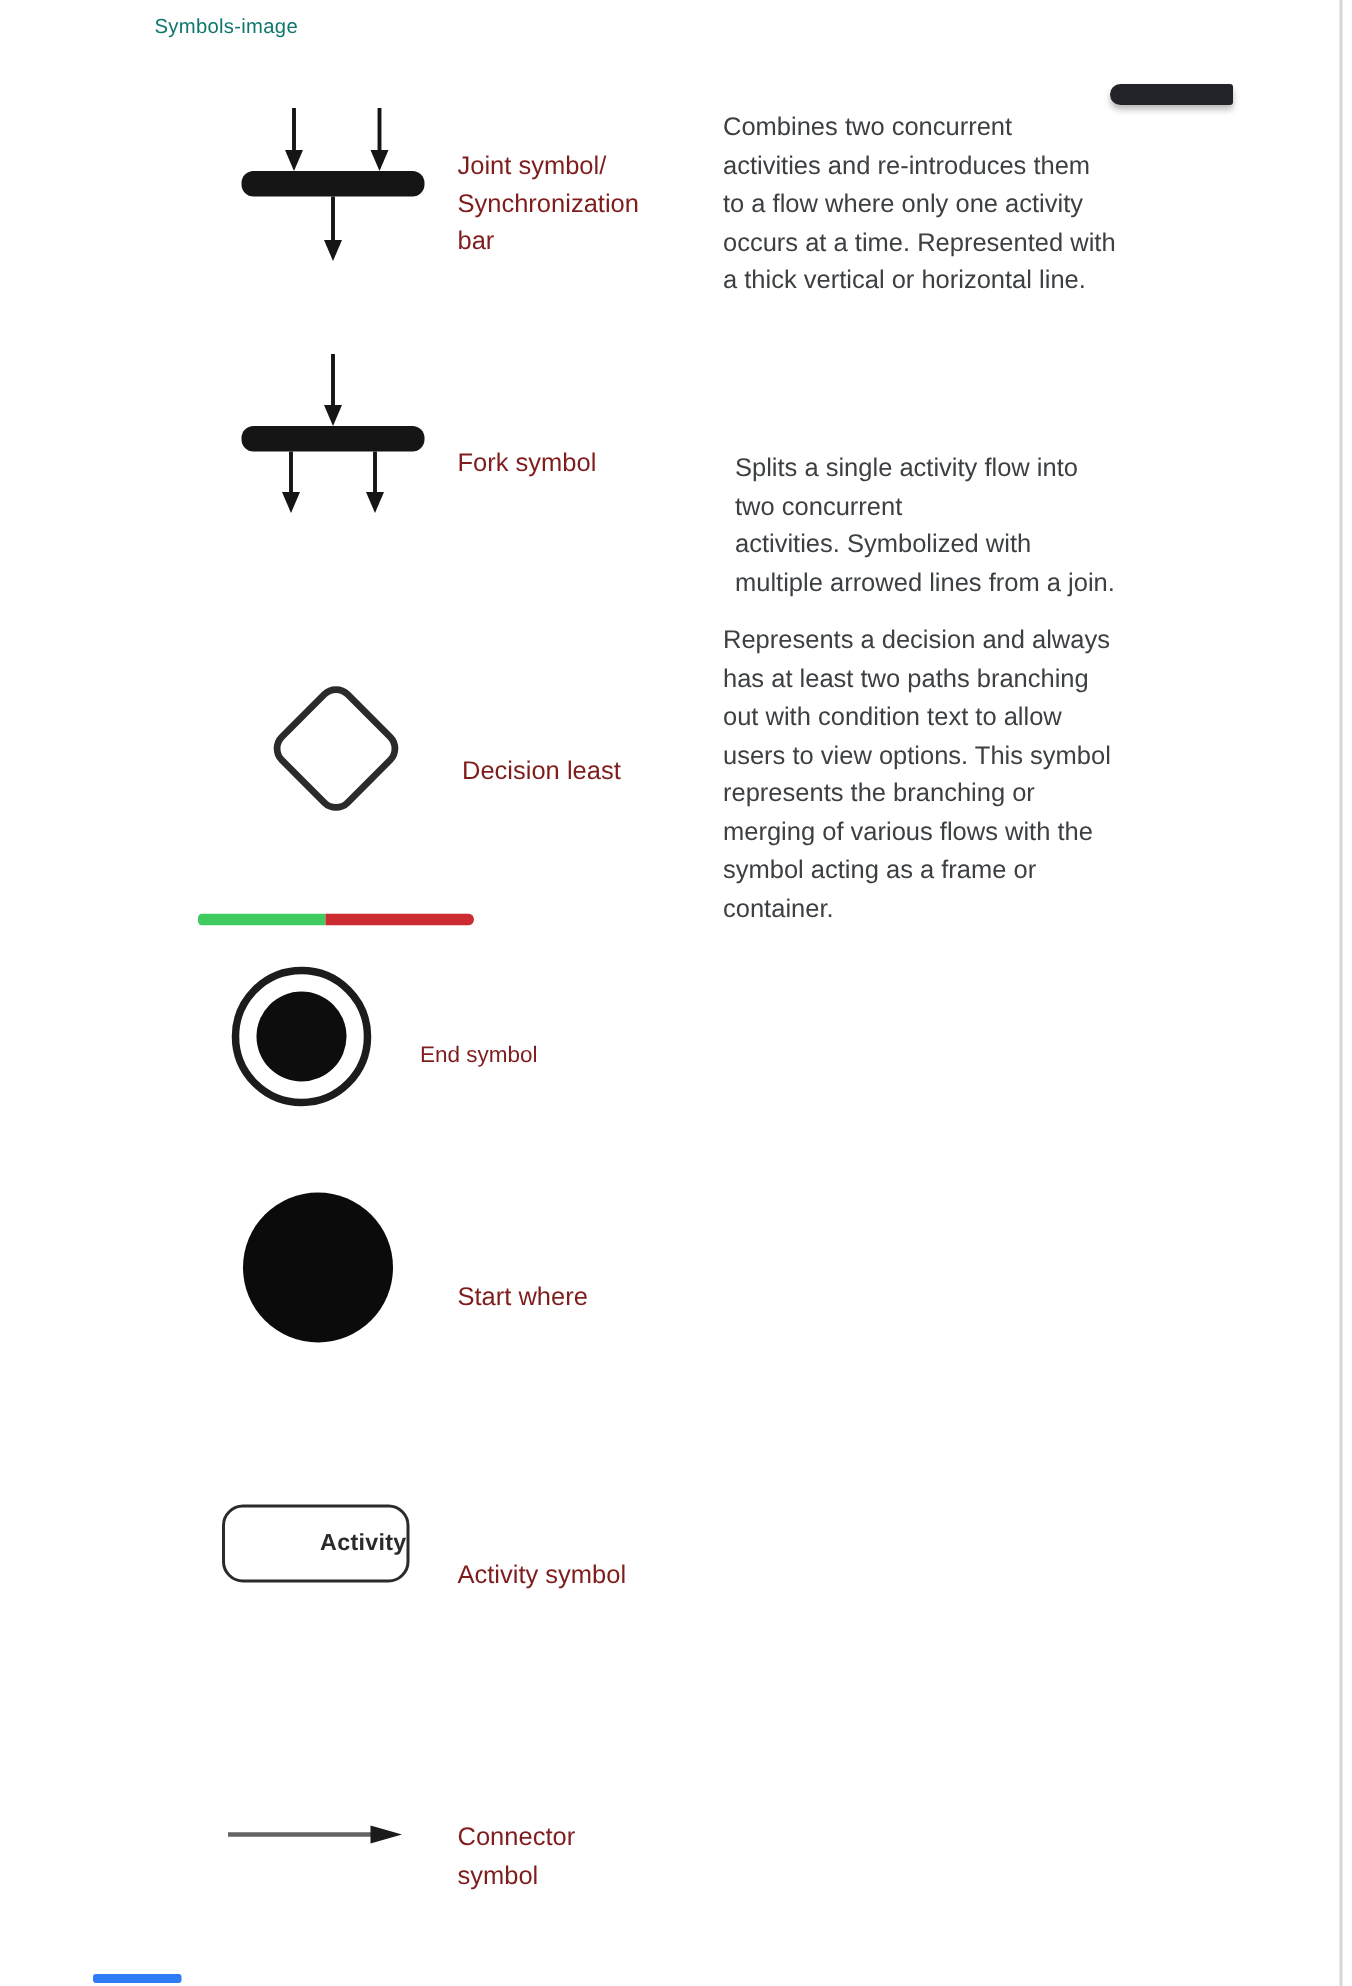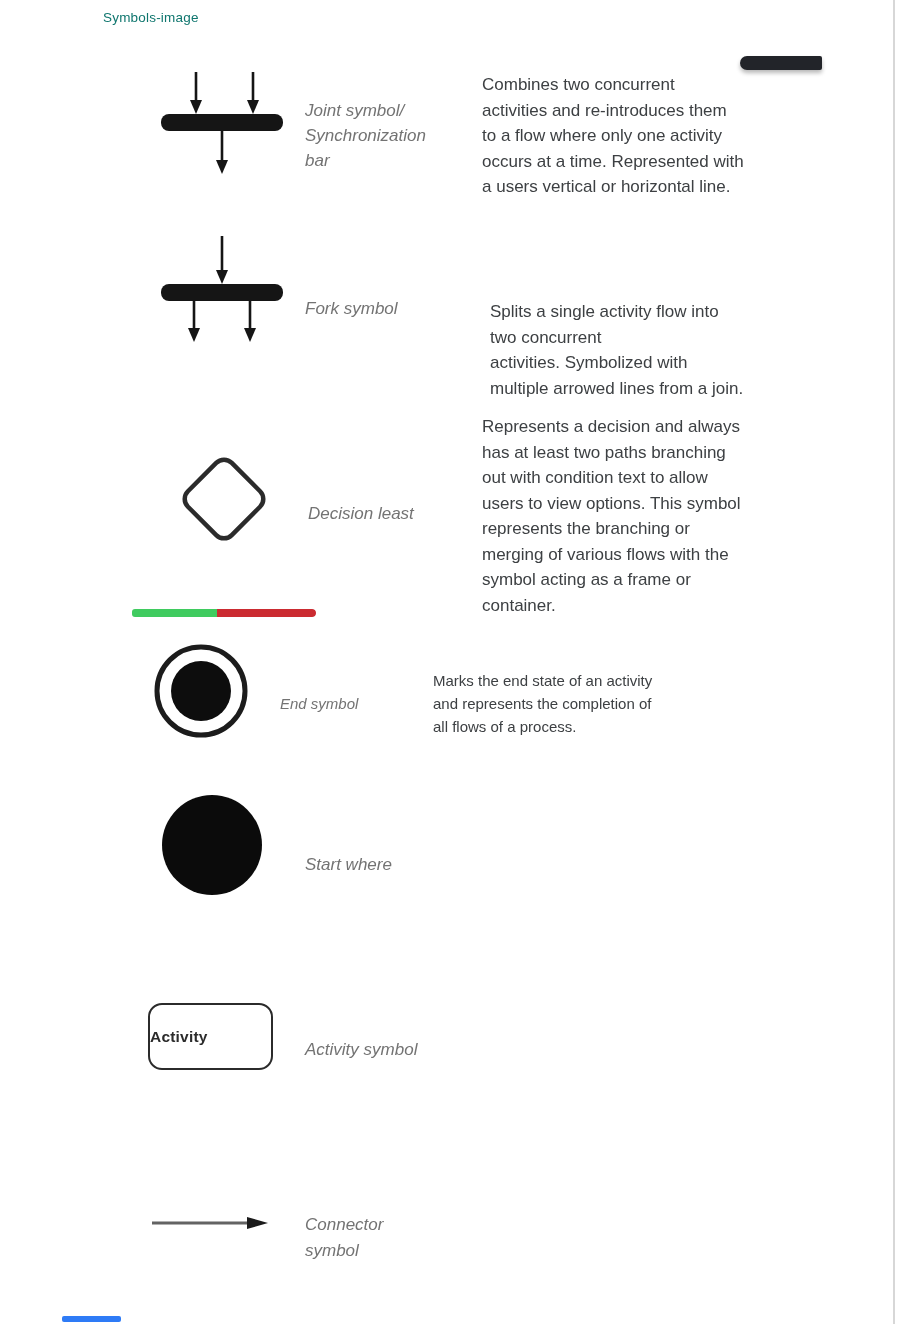--- a/index.html
+++ b/index.html
@@ -11,44 +11,44 @@
     color:#3d4043;
     overflow:hidden;
   }
   .abs{position:absolute;}
   .prewrap{white-space:pre-line;}
   #page-title{
     left:103px;top:10px;
     font-size:13.5px;color:#0f766e;letter-spacing:.2px;
   }
   .sym-label{
-    font-size:17px;line-height:25px;color:#737373;font-style:italic;
+    font-size:17px;line-height:25px;color:#7f1d1d;
   }
   .sym-desc{
     font-size:17px;line-height:25.5px;color:#3d4043;width:330px;
   }
   .sym-desc.small, .sym-label.small{
     font-size:15px;line-height:23px;width:300px;
   }
   
   #right-border{left:893px;top:0;width:2px;height:1324px;background:#d7d7d7;}
   #dark-top-bar{
     left:740px;top:56px;width:82px;height:14px;
     border-radius:7px 2px 2px 7px;
     box-shadow:0 3px 4px rgba(0,0,0,.28);
   }
   #progress-bar{left:132px;top:609px;width:184px;height:8px;display:flex;border-radius:3px;overflow:hidden;}
   #progress-green{width:85px;height:8px;}
   #progress-red{width:99px;height:8px;border-radius:0 4px 4px 0;}
   #bottom-blue-bar{left:62px;top:1316px;width:59px;height:6px;border-radius:2px;}
   
   #activity-box{
-    left:148px;top:1003px;width:125px;height:67px;
+    left:148px;top:1003px;width:125px;height:52px;
     border:2.5px solid #2b2b2b;border-radius:14px;
-    display:flex;align-items:center;justify-content:flex-start;
+    display:flex;align-items:center;justify-content:flex-end;
     box-sizing:border-box;
   }
   #activity-box span{font-size:15.5px;font-weight:bold;color:#2b2b2b;letter-spacing:.2px;}
   #start-circle{
     left:162px;top:795px;width:100px;height:100px;
     background:#0b0b0b;border-radius:50%;
   }
   svg{display:block;}
 </style>
 </head>
@@ -74,21 +74,21 @@
       </g>
     </svg>
   </div>
   <div class="abs sym-label prewrap" style="left:305px;top:98px;width:160px;">Joint symbol/
 Synchronization
 bar</div>
   <div class="abs sym-desc prewrap" style="left:482px;top:72px;">Combines two concurrent
 activities and re-introduces them
 to a flow where only one activity
 occurs at a time. Represented with
-a users vertical or horizontal line.</div>
+a thick vertical or horizontal line.</div>
 
   <div class="abs" style="left:160px;top:236px;">
     <svg width="124" height="112" viewBox="0 0 124 112">
       <g stroke="#151515" stroke-width="2.6" fill="#151515">
         <line x1="62" y1="0" x2="62" y2="35"></line>
         <polygon points="56,34 68,34 62,48" stroke="none"></polygon>
         <rect x="1" y="48" width="122" height="17" rx="8" stroke="none"></rect>
         <line x1="34" y1="65" x2="34" y2="93"></line>
         <polygon points="28,92 40,92 34,106" stroke="none"></polygon>
         <line x1="90" y1="65" x2="90" y2="93"></line>
@@ -122,23 +122,20 @@
     <div id="progress-red" style="background: rgb(203, 43, 49);"></div>
   </div>
 
   <div class="abs" style="left:152px;top:642px;">
     <svg width="98" height="98" viewBox="0 0 98 98">
       <circle cx="49" cy="49" r="44" fill="none" stroke="#1c1c1c" stroke-width="5"></circle>
       <circle cx="49" cy="49" r="30" fill="#0d0d0d"></circle>
     </svg>
   </div>
   <div class="abs sym-label small" style="left:280px;top:692px;width:120px;">End symbol</div>
-  <div class="abs sym-desc small prewrap" style="left:433px;top:669px;">Marks the end state of an activity
-and represents the completion of
-all flows of a process.</div>
 
   <div class="abs" id="start-circle"></div>
   <div class="abs sym-label" style="left:305px;top:852px;">Start where</div>
 
   <div class="abs" id="activity-box">
     <span>Activity</span>
   </div>
   <div class="abs sym-label" style="left:305px;top:1037px;">Activity symbol</div>
 
   <div class="abs" style="left:150px;top:1215px;">

